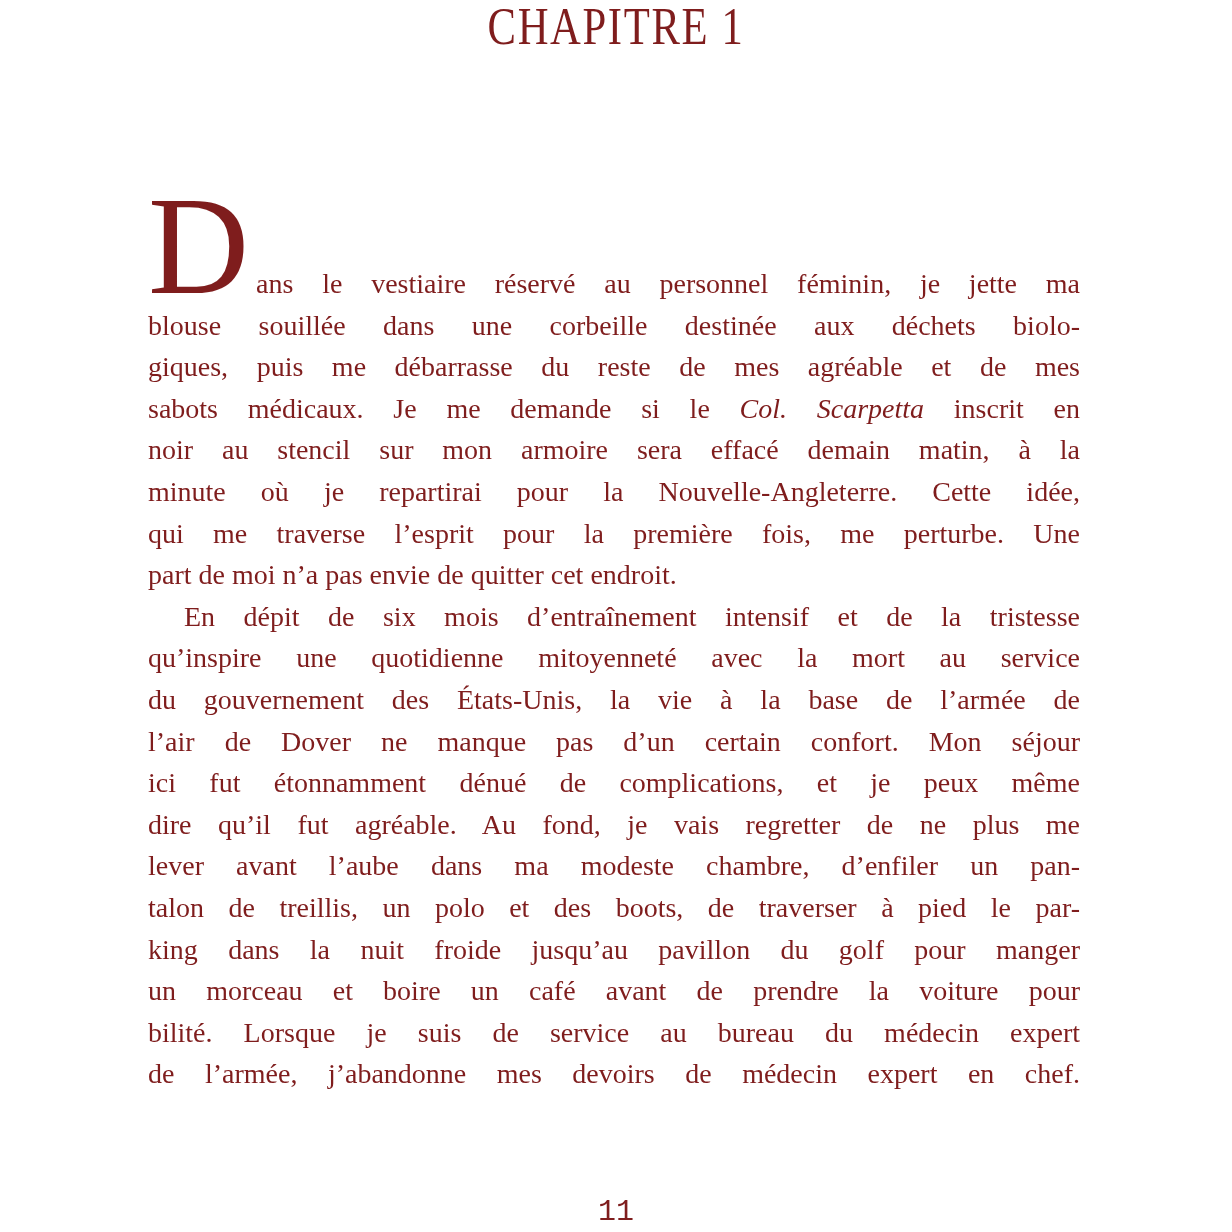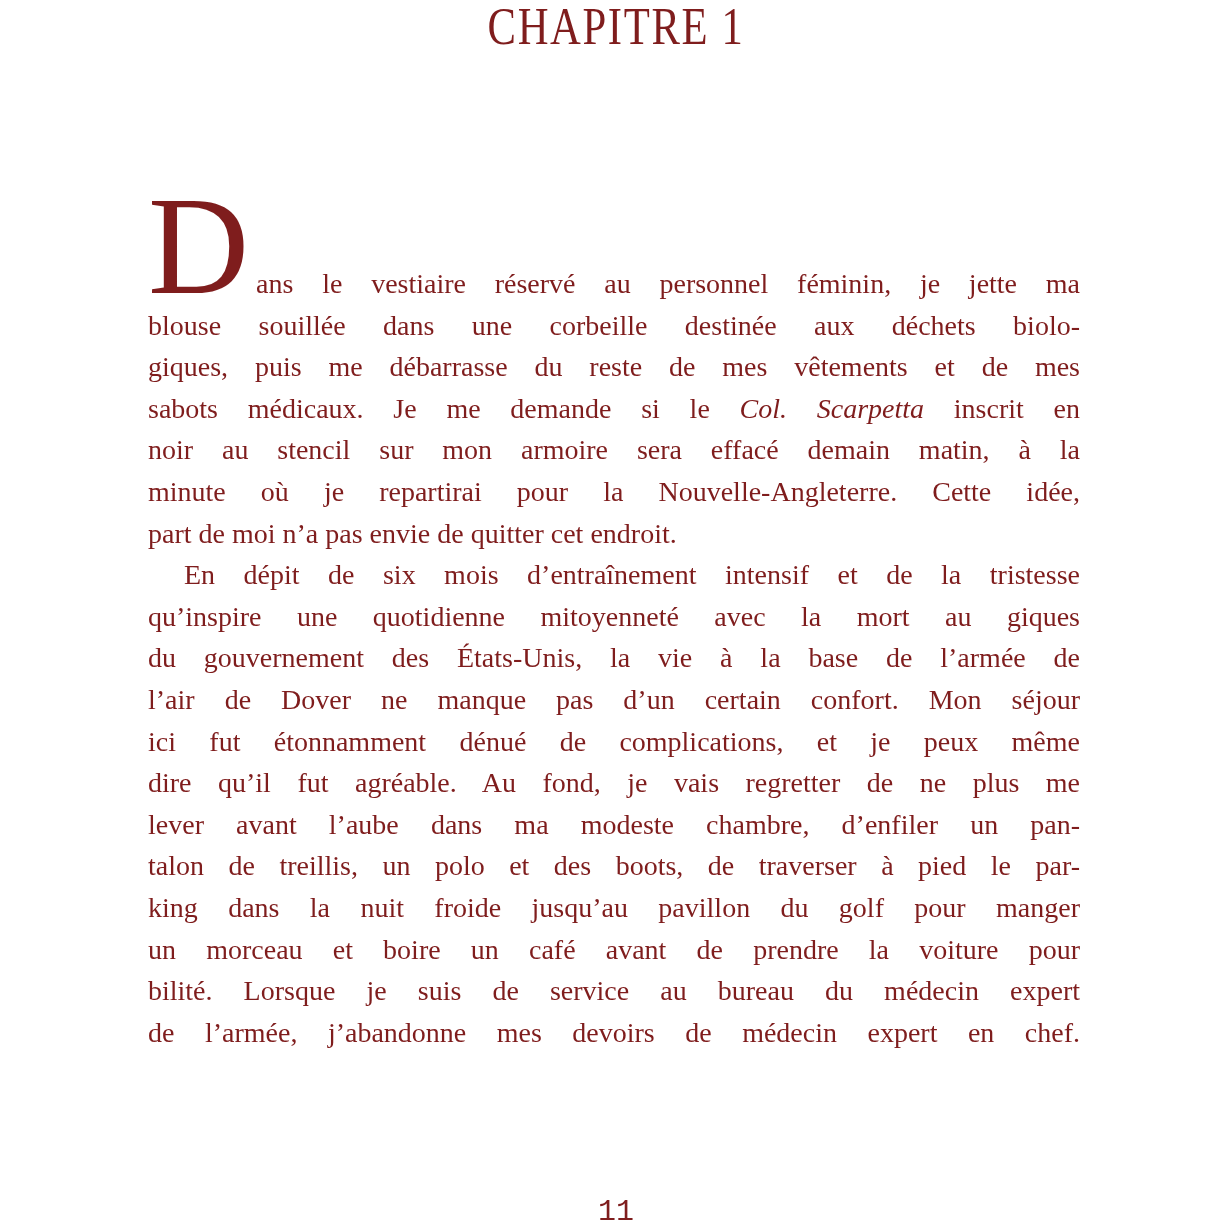--- a/index.html
+++ b/index.html
@@ -71,28 +71,29 @@
 <body>
 
 <div class="page">
 
   <h1 class="chapter-title">CHAPITRE 1</h1>
 
   <div class="body-text">
 
     <div class="line"><span class="dropcap">D</span><span>ans le vestiaire réservé au personnel féminin, je jette ma</span></div>
     <div class="line">blouse souillée dans une corbeille destinée aux déchets biolo-</div>
-    <div class="line">giques, puis me débarrasse du reste de mes vêtements et de mes</div>
+    <div class="line">giques, puis me débarrasse du reste de mes agréable et de mes</div>
     <div class="line"><span>sabots médicaux. Je me demande si le </span><span class="italic">Col. Scarpetta</span><span> inscrit en</span></div>
     <div class="line">noir au stencil sur mon armoire sera effacé demain matin, à la</div>
     <div class="line">minute où je repartirai pour la Nouvelle-Angleterre. Cette idée,</div>
+    <div class="line">qui me traverse l’esprit pour la première fois, me perturbe. Une</div>
     <div class="line para-end">part de moi n’a pas envie de quitter cet endroit.</div>
 
     <div class="line indent">En dépit de six mois d’entraînement intensif et de la tristesse</div>
-    <div class="line">qu’inspire une quotidienne mitoyenneté avec la mort au giques</div>
+    <div class="line">qu’inspire une quotidienne mitoyenneté avec la mort au service</div>
     <div class="line">du gouvernement des États-Unis, la vie à la base de l’armée de</div>
     <div class="line">l’air de Dover ne manque pas d’un certain confort. Mon séjour</div>
     <div class="line">ici fut étonnamment dénué de complications, et je peux même</div>
     <div class="line">dire qu’il fut agréable. Au fond, je vais regretter de ne plus me</div>
     <div class="line">lever avant l’aube dans ma modeste chambre, d’enfiler un pan-</div>
     <div class="line">talon de treillis, un polo et des boots, de traverser à pied le par-</div>
     <div class="line">king dans la nuit froide jusqu’au pavillon du golf pour manger</div>
     <div class="line">un morceau et boire un café avant de prendre la voiture pour</div>
     <div class="line">bilité. Lorsque je suis de service au bureau du médecin expert</div>
     <div class="line">de l’armée, j’abandonne mes devoirs de médecin expert en chef.</div>

